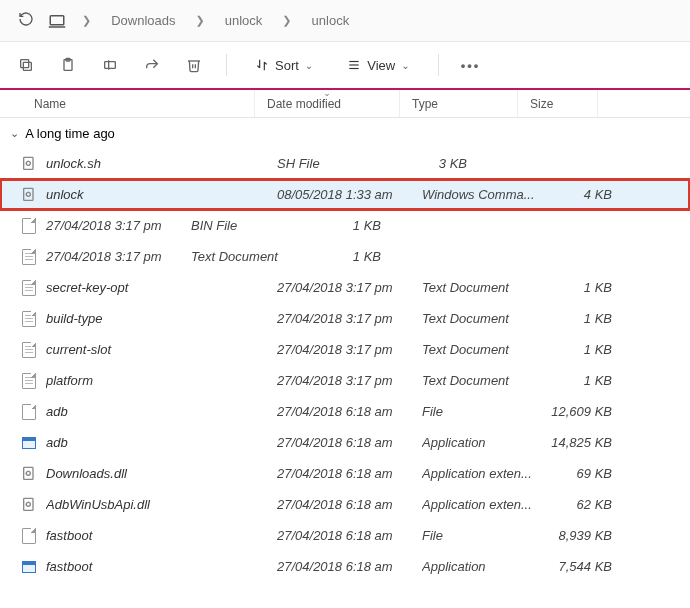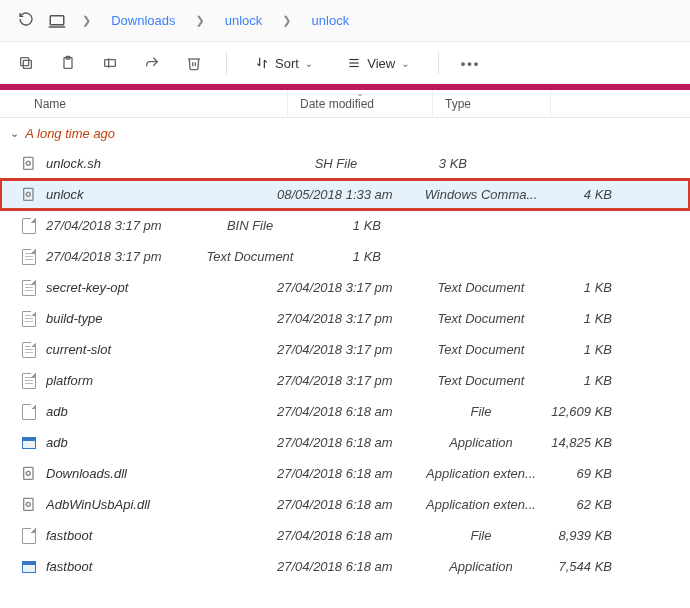--- a/index.html
+++ b/index.html
@@ -1,46 +1,46 @@
 <!DOCTYPE html>
 <html><head>
 <meta charset="utf-8">
 <style>
 * { margin: 0; padding: 0; box-sizing: border-box; font-family: "Segoe UI", Arial, sans-serif; }
 body { width: 690px; height: 608px; background: #fff; font-size: 13px; color: #333; overflow: hidden; }
 
 .topbar { height: 42px; display: flex; align-items: center; padding: 0 18px; background: #fafafa; border-bottom: 1px solid #e8e8e8; gap: 14px; }
 .topbar .icon { color: #555; }
 .bc-sep { color: #888; font-size: 11px; padding: 0 2px; }
-.bc-item { color: #3b82f6; padding: 2px 4px; border-radius: 3px; cursor: pointer; }
+.bc-item { color: #737373; padding: 2px 4px; border-radius: 3px; cursor: pointer; }
 .device-icon svg { display: block; }
 
-.toolbar { height: 48px; display: flex; align-items: center; padding: 0 16px; gap: 22px; border-bottom: 6px solid #be185d; }
+.toolbar { height: 48px; display: flex; align-items: center; padding: 0 16px; gap: 22px; border-bottom: 2px solid #be185d; }
 .toolbar .tb-ico { width: 20px; height: 20px; display: inline-flex; align-items: center; justify-content: center; color: #666; cursor: pointer; }
 .tb-sep { width: 1px; height: 22px; background: #e0e0e0; }
 .tb-btn { display: inline-flex; align-items: center; gap: 6px; color: #333; cursor: pointer; padding: 4px 6px; border-radius: 3px; }
 .chev { font-size: 10px; color: #666; }
 
 .headers { height: 28px; display: flex; align-items: center; border-bottom: 1px solid #e5e5e5; color: #555; font-size: 12px; position: relative; }
 .headers .col { border-right: 1px solid #eee; height: 100%; display: flex; align-items: center; padding-left: 12px; cursor: pointer; }
-.col-name { width: 288px; padding-left: 34px !important; }
+.col-name { width: 255px; padding-left: 34px !important; }
 .col-date { width: 145px; position: relative; }
 .col-type { width: 118px; }
 .col-size { width: 80px; justify-content: flex-start; }
 .sort-marker { position: absolute; left: 50%; top: -2px; transform: translateX(-50%); font-size: 9px; color: #777; }
 
 .group { display: flex; align-items: center; height: 30px; padding-left: 10px; gap: 6px; color: #2b6cc4; cursor: pointer; }
-.group .g-label { color: #c2410c; font-style: italic; }
+.group .g-label { color: #000000; }
 
 .row { display: flex; align-items: center; height: 31px; padding-left: 20px; cursor: pointer; font-style: italic; }
 .row.highlight { outline: 3px solid #d53a2c; outline-offset: -2px; background: #e6f2fb; }
 .row .ficon { width: 18px; height: 18px; display: inline-flex; align-items: center; justify-content: center; margin-right: 8px; flex-shrink: 0; }
 .row .fname { width: 231px; white-space: nowrap; overflow: hidden; text-overflow: ellipsis; }
 .row .fdate { width: 145px; color: #444; white-space: nowrap; }
-.row .ftype { width: 118px; color: #444; white-space: nowrap; overflow: hidden; text-overflow: ellipsis; text-align: center; }
+.row .ftype { width: 118px; color: #444; white-space: nowrap; overflow: hidden; text-overflow: ellipsis; }
 .row .fsize { width: 72px; text-align: right; color: #444; white-space: nowrap; }
 
 
 .ic-page { width:14px; height:16px; border:1px solid #999; border-radius:1px; position:relative; background:#fff; }
 .ic-page::after { content:""; position:absolute; right:-1px; top:-1px; width:5px; height:5px; background:linear-gradient(135deg,#fff 50%,#999 50%); }
 .ic-lines::before { content:""; position:absolute; left:2px; top:3px; right:2px; height:9px; background:repeating-linear-gradient(#bbb 0 1px, transparent 1px 3px); }
 .ic-app { width:14px; height:12px; border:1px solid #3478c7; background:#eaf2fb; position:relative; }
 .ic-app::before { content:""; position:absolute; left:0; right:0; top:0; height:3px; background:#3478c7; }
 </style>
 </head>
@@ -121,20 +121,21 @@
   <span class="tb-ico" style="font-weight:bold;letter-spacing:2px;">•••</span>
 </div>
 
 <div class="headers">
   <div class="col col-name">Name</div>
   <div class="col col-date">
     <span class="sort-marker">⌄</span>
     <span>Date modified</span>
   </div>
   <div class="col col-type">Type</div>
+  <div class="col col-size">Size</div>
 </div>
 
 <div class="group">
   <span style="font-size:11px;color:#555;">⌄</span>
   <span class="g-label">A long time ago</span>
 </div>
 
 <div id="rows">
     <div class="row">
       <span class="ficon">

